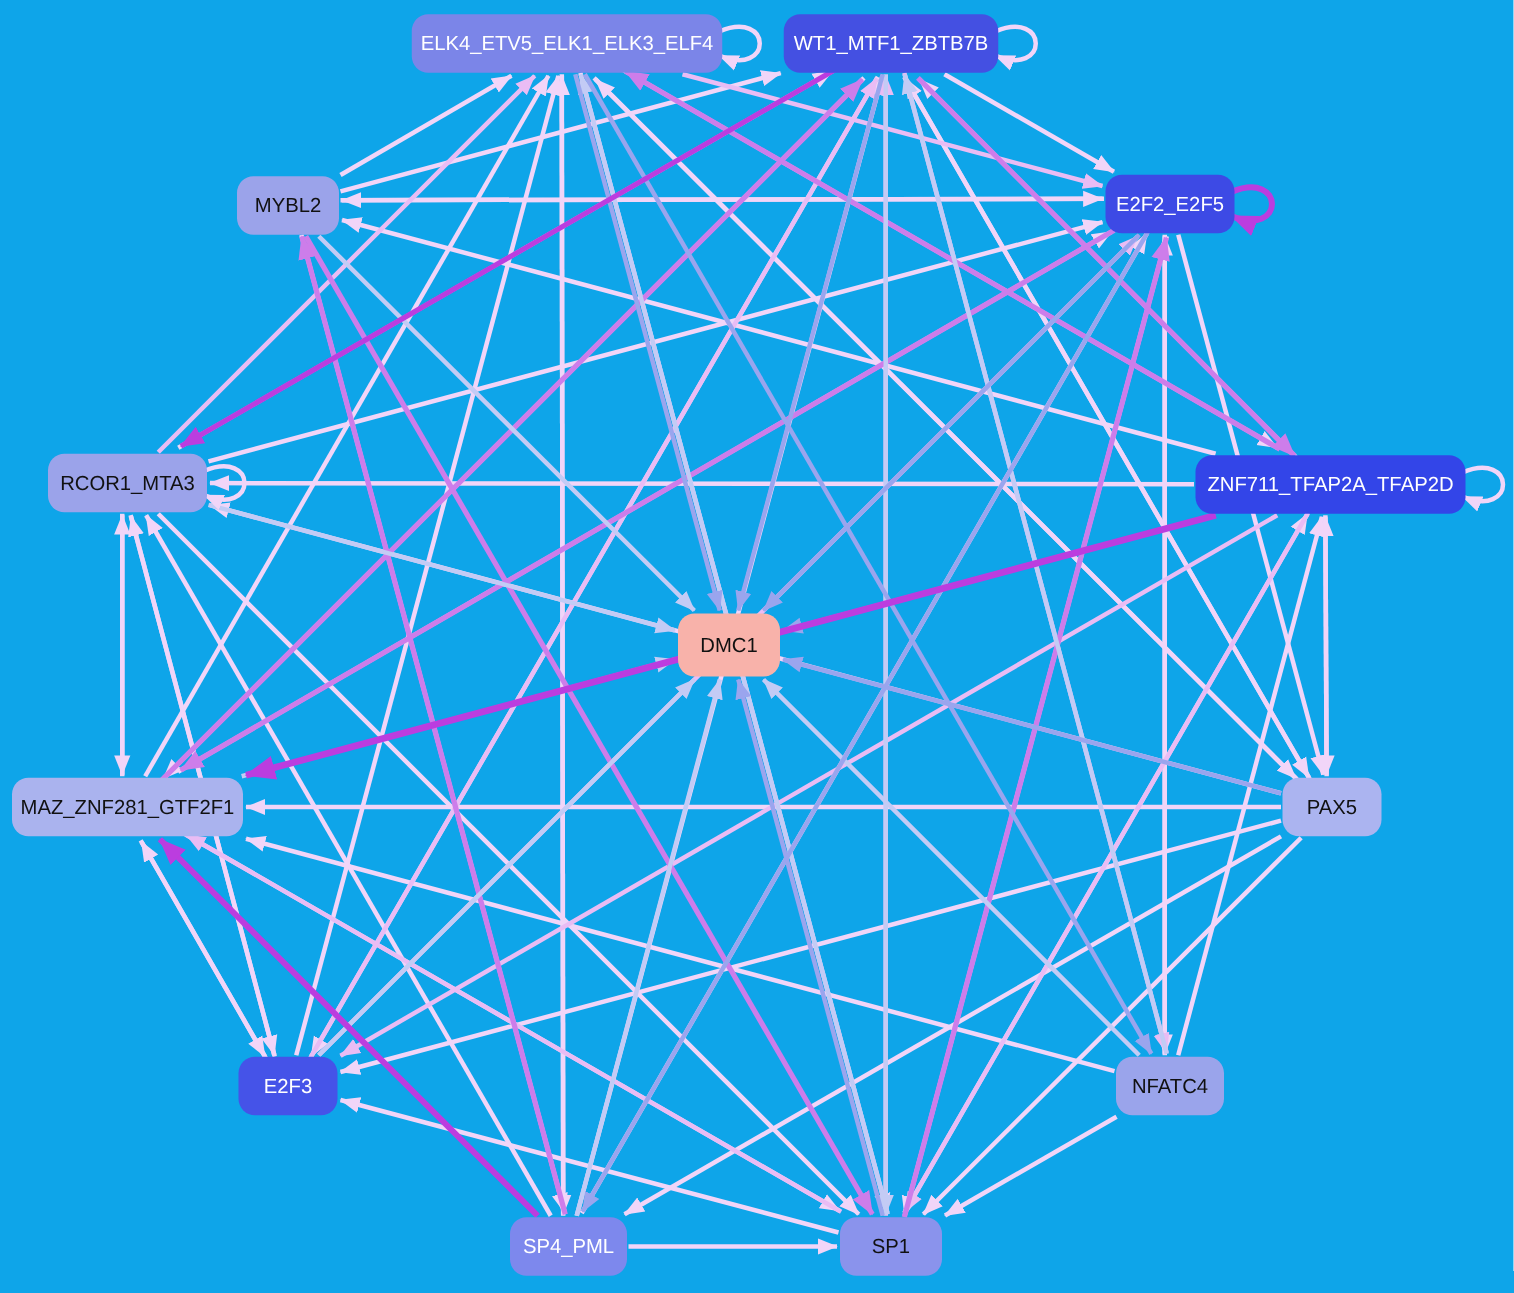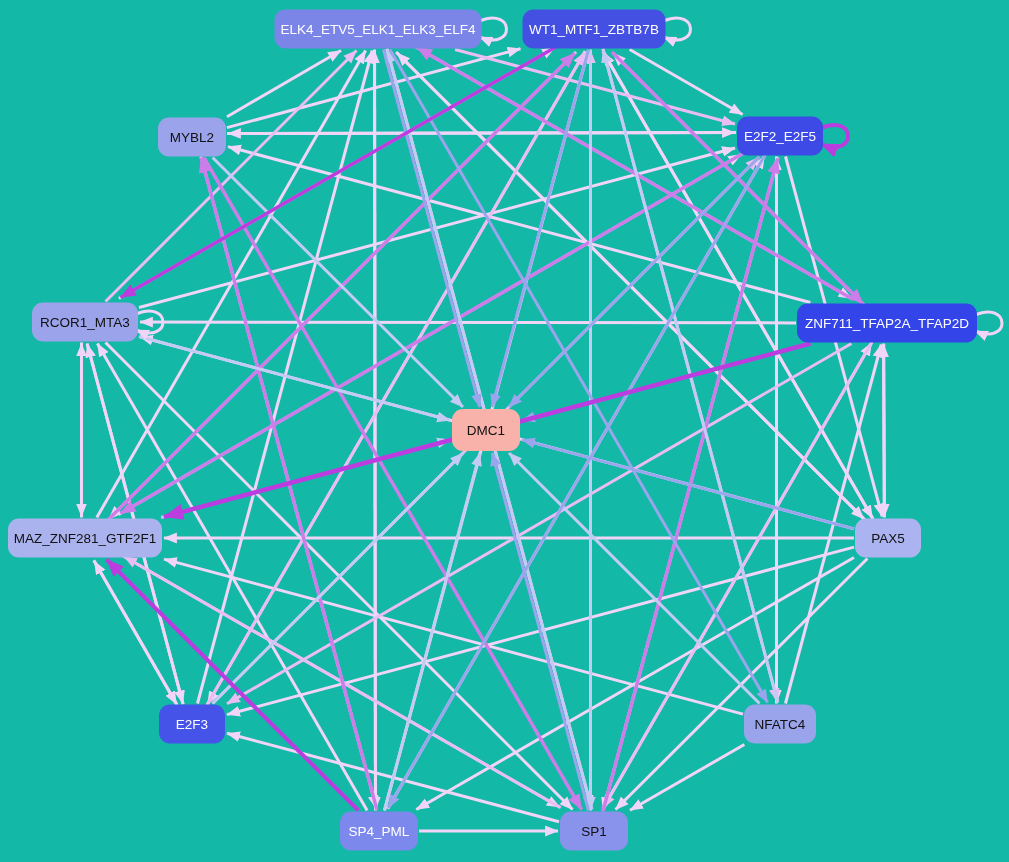--- a/index.html
+++ b/index.html
@@ -1,16 +1,16 @@
 <!DOCTYPE html>
 <html><head>
 <meta charset="utf-8">
 <style>
   html,body{margin:0;padding:0;background:#ffffff;}
-  #stage{position:relative;width:1009px;height:862px;background:#14b8a6;overflow:hidden;
+  #stage{position:relative;width:1009px;height:862px;background:#0ea5e9;overflow:hidden;
          font-family:"Liberation Sans", sans-serif;}
   svg{display:block;}
   text.node-label{font-family:"Liberation Sans", sans-serif;font-size:13.5px;}
 </style>
 </head>
 <body>
 
 <div id="stage">
   <svg id="net" xmlns="http://www.w3.org/2000/svg" width="1009" height="862" viewBox="0 0 1009 862">
     <defs id="net-defs">

